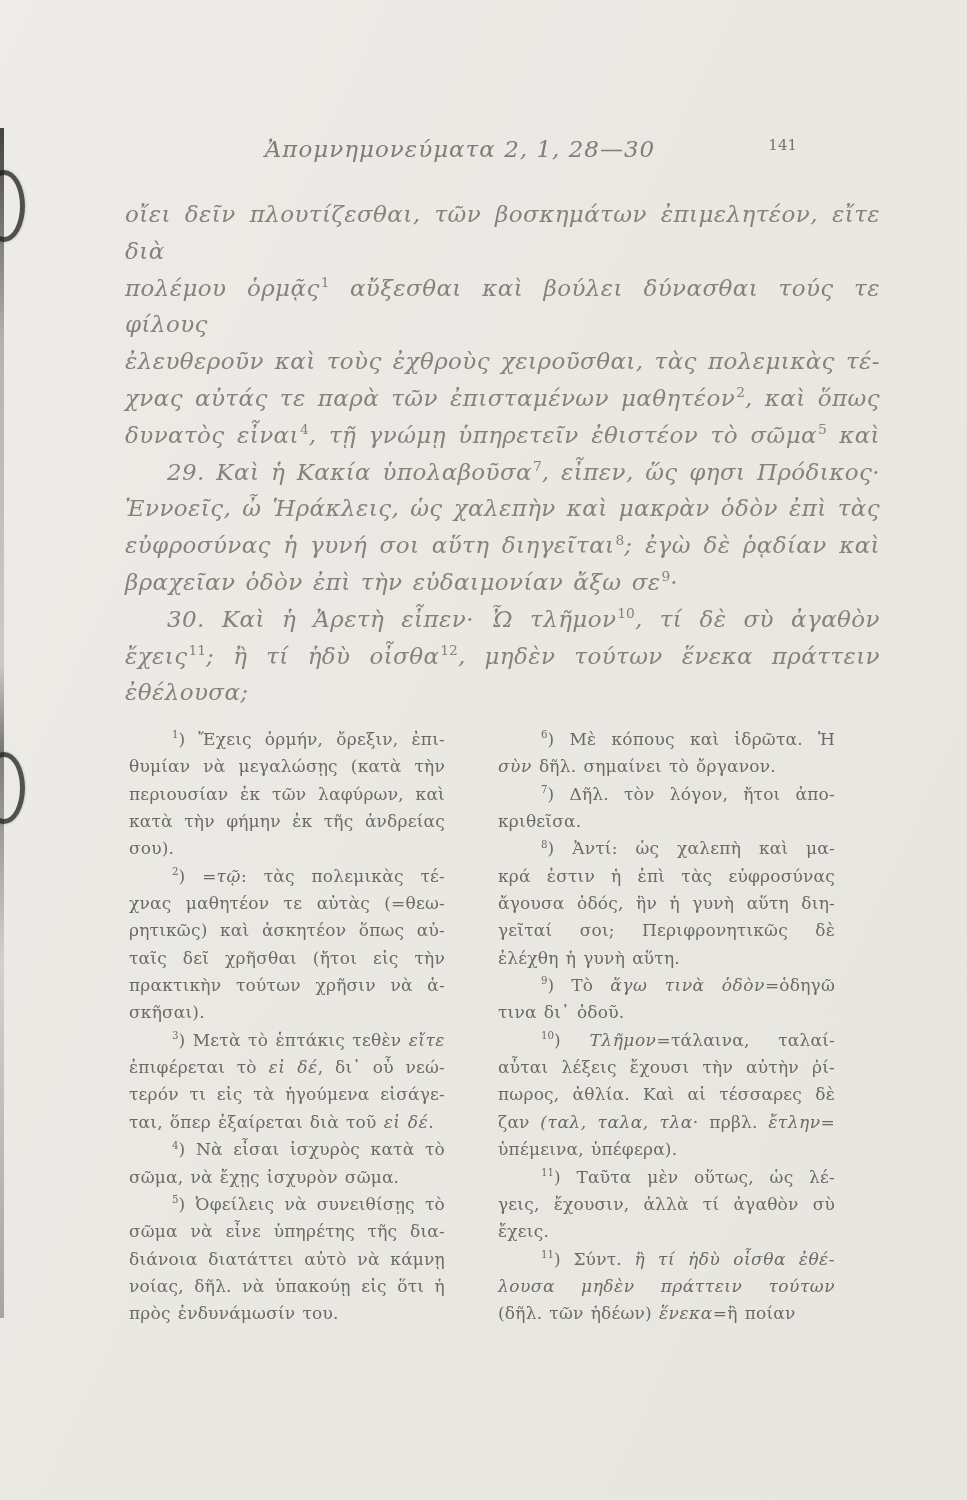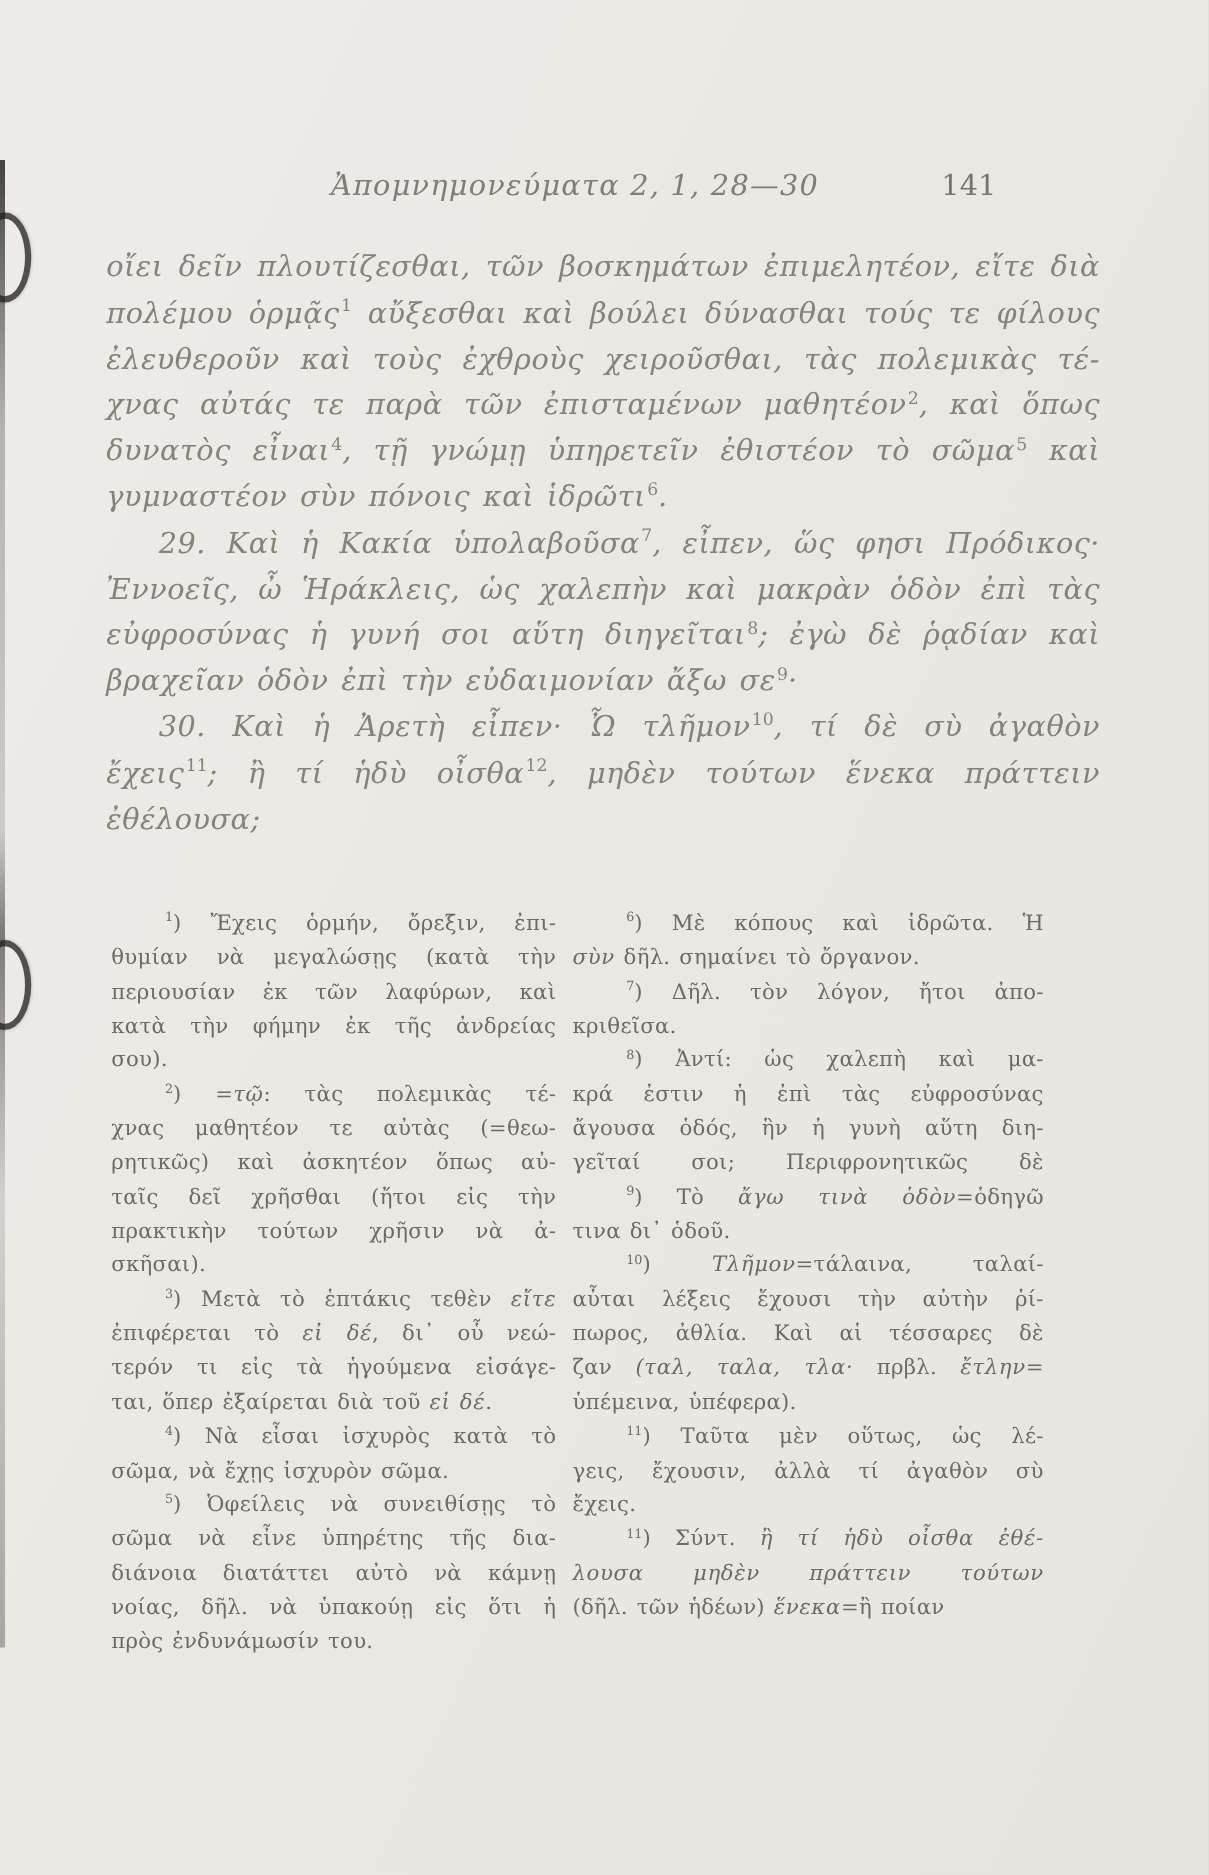--- a/index.html
+++ b/index.html
@@ -29,39 +29,39 @@
   .ring2 { top:752px; }
 
   
   .rh-title {
     position:absolute; left:85px; top:136px; width:750px;
     text-align:center; font-style:italic;
     font-size:23px; letter-spacing:1px; color:#7f7d77;
   }
   .rh-page {
     position:absolute; left:735px; top:136px; width:62px;
-    text-align:right; font-size:23px; color:#76746e;
+    text-align:right; font-size:15px; color:#76746e;
   }
 
   
   .main-text {
     position:absolute; left:85px; top:196px; width:795px;
     font-style:italic; font-size:23px; line-height:36.8px;
     color:#85827b; letter-spacing:.4px; word-spacing:2.5px;
   }
   
   .notes {
     position:absolute; top:726px;
     font-size:17px; line-height:27.35px;
     color:#6b6a64; letter-spacing:.2px; word-spacing:1.5px;
   }
   .col-left  { left:89px;  width:356px; }
   .col-right { left:458px; width:377px; }
 
-  .tl { min-height:1em; }
+  .tl { min-height:1em;margin-left:40px; }
   .tl.j { text-align:justify; text-align-last:justify; }
   .tl.ind { text-indent:42px; }
   .it { font-style:italic; }
   .notes .it { letter-spacing:.5px; }
   sup {
     font-style:normal; font-size:.60em;
     line-height:0; vertical-align:super;
     letter-spacing:0; margin-left:1px;
   }
 </style>
@@ -77,21 +77,20 @@
   <div class="rh-title">Ἀπομνημονεύματα 2, 1, 28—30</div>
 
   <div class="rh-page">141</div>
 
   <div class="main-text">
       <div class="tl j"><span>οἴει δεῖν πλουτίζεσθαι, τῶν βοσκημάτων ἐπιμελητέον, εἴτε διὰ</span></div>
       <div class="tl j"><span>πολέμου ὁρμᾷς</span><sup>1</sup><span> αὔξεσθαι καὶ βούλει δύνασθαι τούς τε φίλους</span></div>
       <div class="tl j"><span>ἐλευθεροῦν καὶ τοὺς ἐχθροὺς χειροῦσθαι, τὰς πολεμικὰς τέ-</span></div>
       <div class="tl j"><span>χνας αὐτάς τε παρὰ τῶν ἐπισταμένων μαθητέον</span><sup>2</sup><span>, καὶ ὅπως</span></div>
       <div class="tl j"><span>δυνατὸς εἶναι</span><sup>4</sup><span>, τῇ γνώμῃ ὑπηρετεῖν ἐθιστέον τὸ σῶμα</span><sup>5</sup><span> καὶ</span></div>
-      <div class="tl"><span>γυμναστέον σὺν πόνοις καὶ ἱδρῶτι</span><sup>6</sup><span>.</span></div>
       <div class="tl j ind"><span>29. Καὶ ἡ Κακία ὑπολαβοῦσα</span><sup>7</sup><span>, εἶπεν, ὥς φησι Πρόδικος·</span></div>
       <div class="tl j"><span>Ἐννοεῖς, ὦ Ἡράκλεις, ὡς χαλεπὴν καὶ μακρὰν ὁδὸν ἐπὶ τὰς</span></div>
       <div class="tl j"><span>εὐφροσύνας ἡ γυνή σοι αὕτη διηγεῖται</span><sup>8</sup><span>; ἐγὼ δὲ ῥᾳδίαν καὶ</span></div>
       <div class="tl"><span>βραχεῖαν ὁδὸν ἐπὶ τὴν εὐδαιμονίαν ἄξω σε</span><sup>9</sup><span>·</span></div>
       <div class="tl j ind"><span>30. Καὶ ἡ Ἀρετὴ εἶπεν· Ὦ τλῆμον</span><sup>10</sup><span>, τί δὲ σὺ ἀγαθὸν</span></div>
       <div class="tl j"><span>ἔχεις</span><sup>11</sup><span>; ἢ τί ἡδὺ οἶσθα</span><sup>12</sup><span>, μηδὲν τούτων ἕνεκα πράττειν ἐθέλουσα;</span></div>
     </div>
 
   <div class="notes col-left">
       <div class="tl j ind"><sup>1</sup><span>) Ἔχεις ὁρμήν, ὄρεξιν, ἐπι-</span></div>
@@ -120,20 +119,21 @@
 
   <div class="notes col-right">
       <div class="tl j ind"><sup>6</sup><span>) Μὲ κόπους καὶ ἱδρῶτα. Ἡ</span></div>
       <div class="tl"><span class="it">σὺν</span><span> δῆλ. σημαίνει τὸ ὄργανον.</span></div>
       <div class="tl j ind"><sup>7</sup><span>) Δῆλ. τὸν λόγον, ἤτοι ἀπο-</span></div>
       <div class="tl"><span>κριθεῖσα.</span></div>
       <div class="tl j ind"><sup>8</sup><span>) Ἀντί: ὡς χαλεπὴ καὶ μα-</span></div>
       <div class="tl j"><span>κρά ἐστιν ἡ ἐπὶ τὰς εὐφροσύνας</span></div>
       <div class="tl j"><span>ἄγουσα ὁδός, ἣν ἡ γυνὴ αὕτη διη-</span></div>
       <div class="tl j"><span>γεῖταί σοι; Περιφρονητικῶς δὲ</span></div>
+      <div class="tl"><span>ἐλέχθη ἡ γυνὴ αὕτη.</span></div>
       <div class="tl j ind"><sup>9</sup><span>) Τὸ </span><span class="it">ἄγω τινὰ ὁδὸν</span><span>=ὁδηγῶ</span></div>
       <div class="tl"><span>τινα δι᾽ ὁδοῦ.</span></div>
       <div class="tl j ind"><sup>10</sup><span>) </span><span class="it">Τλῆμον</span><span>=τάλαινα, ταλαί-</span></div>
       <div class="tl j"><span>αὗται λέξεις ἔχουσι τὴν αὐτὴν ῥί-</span></div>
       <div class="tl j"><span>πωρος, ἀθλία. Καὶ αἱ τέσσαρες δὲ</span></div>
       <div class="tl j"><span>ζαν </span><span class="it">(ταλ, ταλα, τλα·</span><span> πρβλ. </span><span class="it">ἔτλην</span><span>=</span></div>
       <div class="tl"><span>ὑπέμεινα, ὑπέφερα).</span></div>
       <div class="tl j ind"><sup>11</sup><span>) Ταῦτα μὲν οὕτως, ὡς λέ-</span></div>
       <div class="tl j"><span>γεις, ἔχουσιν, ἀλλὰ τί ἀγαθὸν σὺ</span></div>
       <div class="tl"><span>ἔχεις.</span></div>

